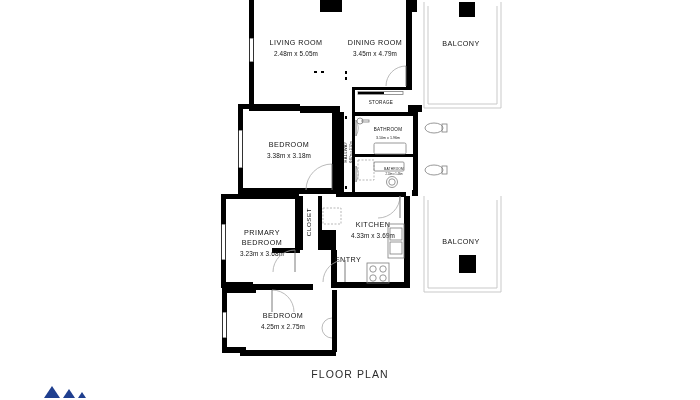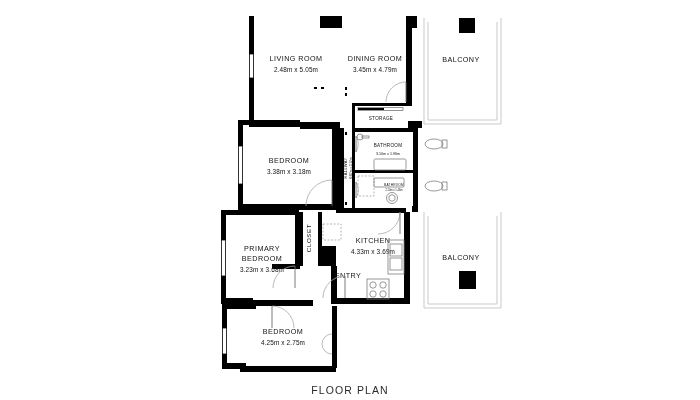--- a/index.html
+++ b/index.html
@@ -4,21 +4,21 @@
 <title>Floor Plan</title>
 <style>
   html,body{margin:0;padding:0;}
   body{
     width:700px;height:400px;
     background:#ffffff;
     font-family:"Liberation Sans", sans-serif;
     overflow:hidden;
     position:relative;
   }
-  #plan-root{position:absolute;left:0;top:16px;width:700px;height:376px;}
+  #plan-root{position:absolute;left:0;top:0;width:700px;height:376px;}
   svg#floorplan{display:block;width:700px;height:400px;}
 
   
   .rm-name{font-family:"Liberation Sans",sans-serif;font-size:7.2px;fill:#111111;letter-spacing:0.45px;text-anchor:middle;}
   .rm-dim{font-family:"Liberation Sans",sans-serif;font-size:6.4px;fill:#111111;letter-spacing:0.15px;text-anchor:middle;}
   .rm-name-sm{font-family:"Liberation Sans",sans-serif;font-size:4.6px;fill:#111111;letter-spacing:0.3px;text-anchor:middle;}
   .rm-dim-sm{font-family:"Liberation Sans",sans-serif;font-size:3.6px;fill:#111111;text-anchor:middle;}
   .rm-name-xs{font-family:"Liberation Sans",sans-serif;font-size:3.2px;fill:#111111;letter-spacing:0.2px;text-anchor:middle;}
   .rm-dim-xs{font-family:"Liberation Sans",sans-serif;font-size:2.6px;fill:#111111;text-anchor:middle;}
   .rm-vert{font-family:"Liberation Sans",sans-serif;font-size:6.2px;fill:#111111;letter-spacing:0.6px;text-anchor:middle;}

